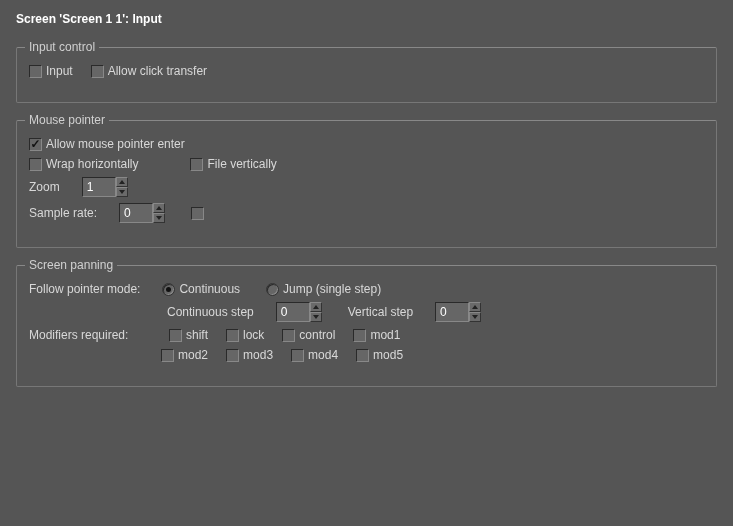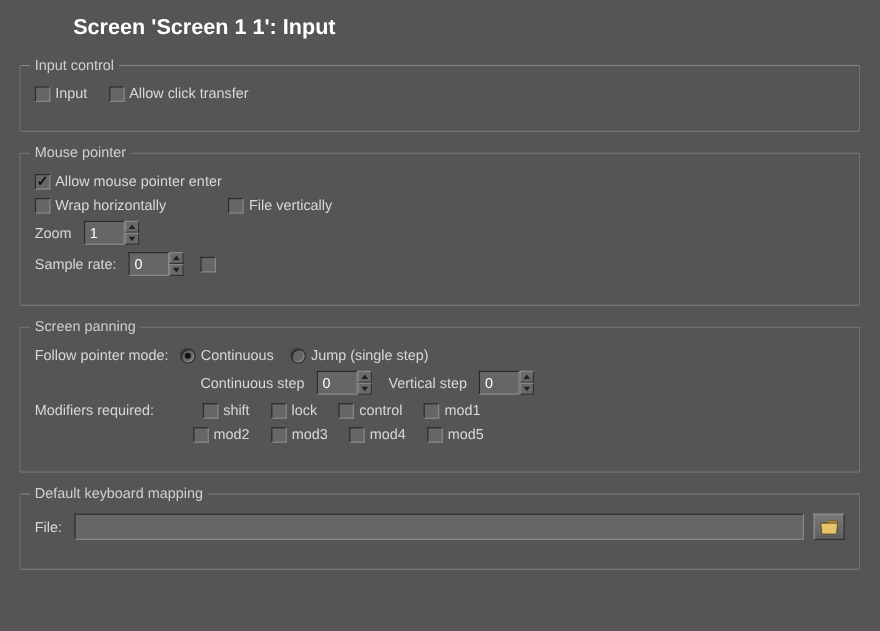--- a/index.html
+++ b/index.html
@@ -11,43 +11,42 @@
     width: 733px;
     height: 526px;
     overflow: hidden;
   }
   .window {
     padding: 12px 16px;
   }
   .title {
     font-weight: bold;
     color: #ffffff;
-    font-size: 18px;
+    font-size: 12px;
     margin-bottom: 14px;
-    margin-left: 45px;
   }
   fieldset {
     border: 1px solid #777;
     border-top: 1px solid #888;
     border-radius: 2px;
     margin-bottom: 10px;
     padding: 8px 12px 24px 12px;
     position: relative;
   }
   legend {
     color: #d0d0d0;
     padding: 0 4px;
     font-size: 12px;
     margin-left: -4px;
   }
   .row {
     display: flex;
     align-items: center;
     flex-wrap: wrap;
-    gap: 8px;
+    gap: 20px;
     margin-top: 6px;
   }
   .row:first-of-type { margin-top: 2px; }
   .chk-wrap {
     display: inline-flex;
     align-items: center;
     gap: 4px;
   }
   .chk {
     width: 13px;
@@ -314,26 +313,13 @@
           <span class="chk"></span>
           <span class="label">mod4</span>
         </span>
       <span class="chk-wrap">
           <span class="chk"></span>
           <span class="label">mod5</span>
         </span>
     </div>
   </fieldset>
 
-  <fieldset>
-    <legend>Default keyboard mapping</legend>
-    <div class="row">
-      <span class="field-label">File:</span>
-      <input class="text-input" value="" style="">
-      <span class="browse-btn">
-        <svg viewBox="0 0 16 13">
-          <path d="M1 3 L6 3 L7.5 1 L15 1 L15 3 L1 3 Z" fill="#c9a24a" stroke="#58461f" stroke-width="0.6"></path>
-          <path d="M1 3 L15 3 L14 12 L2 12 Z" fill="#e6c46a" stroke="#58461f" stroke-width="0.6"></path>
-        </svg>
-      </span>
-    </div>
-  </fieldset>
 </div>
 
 </body></html>

